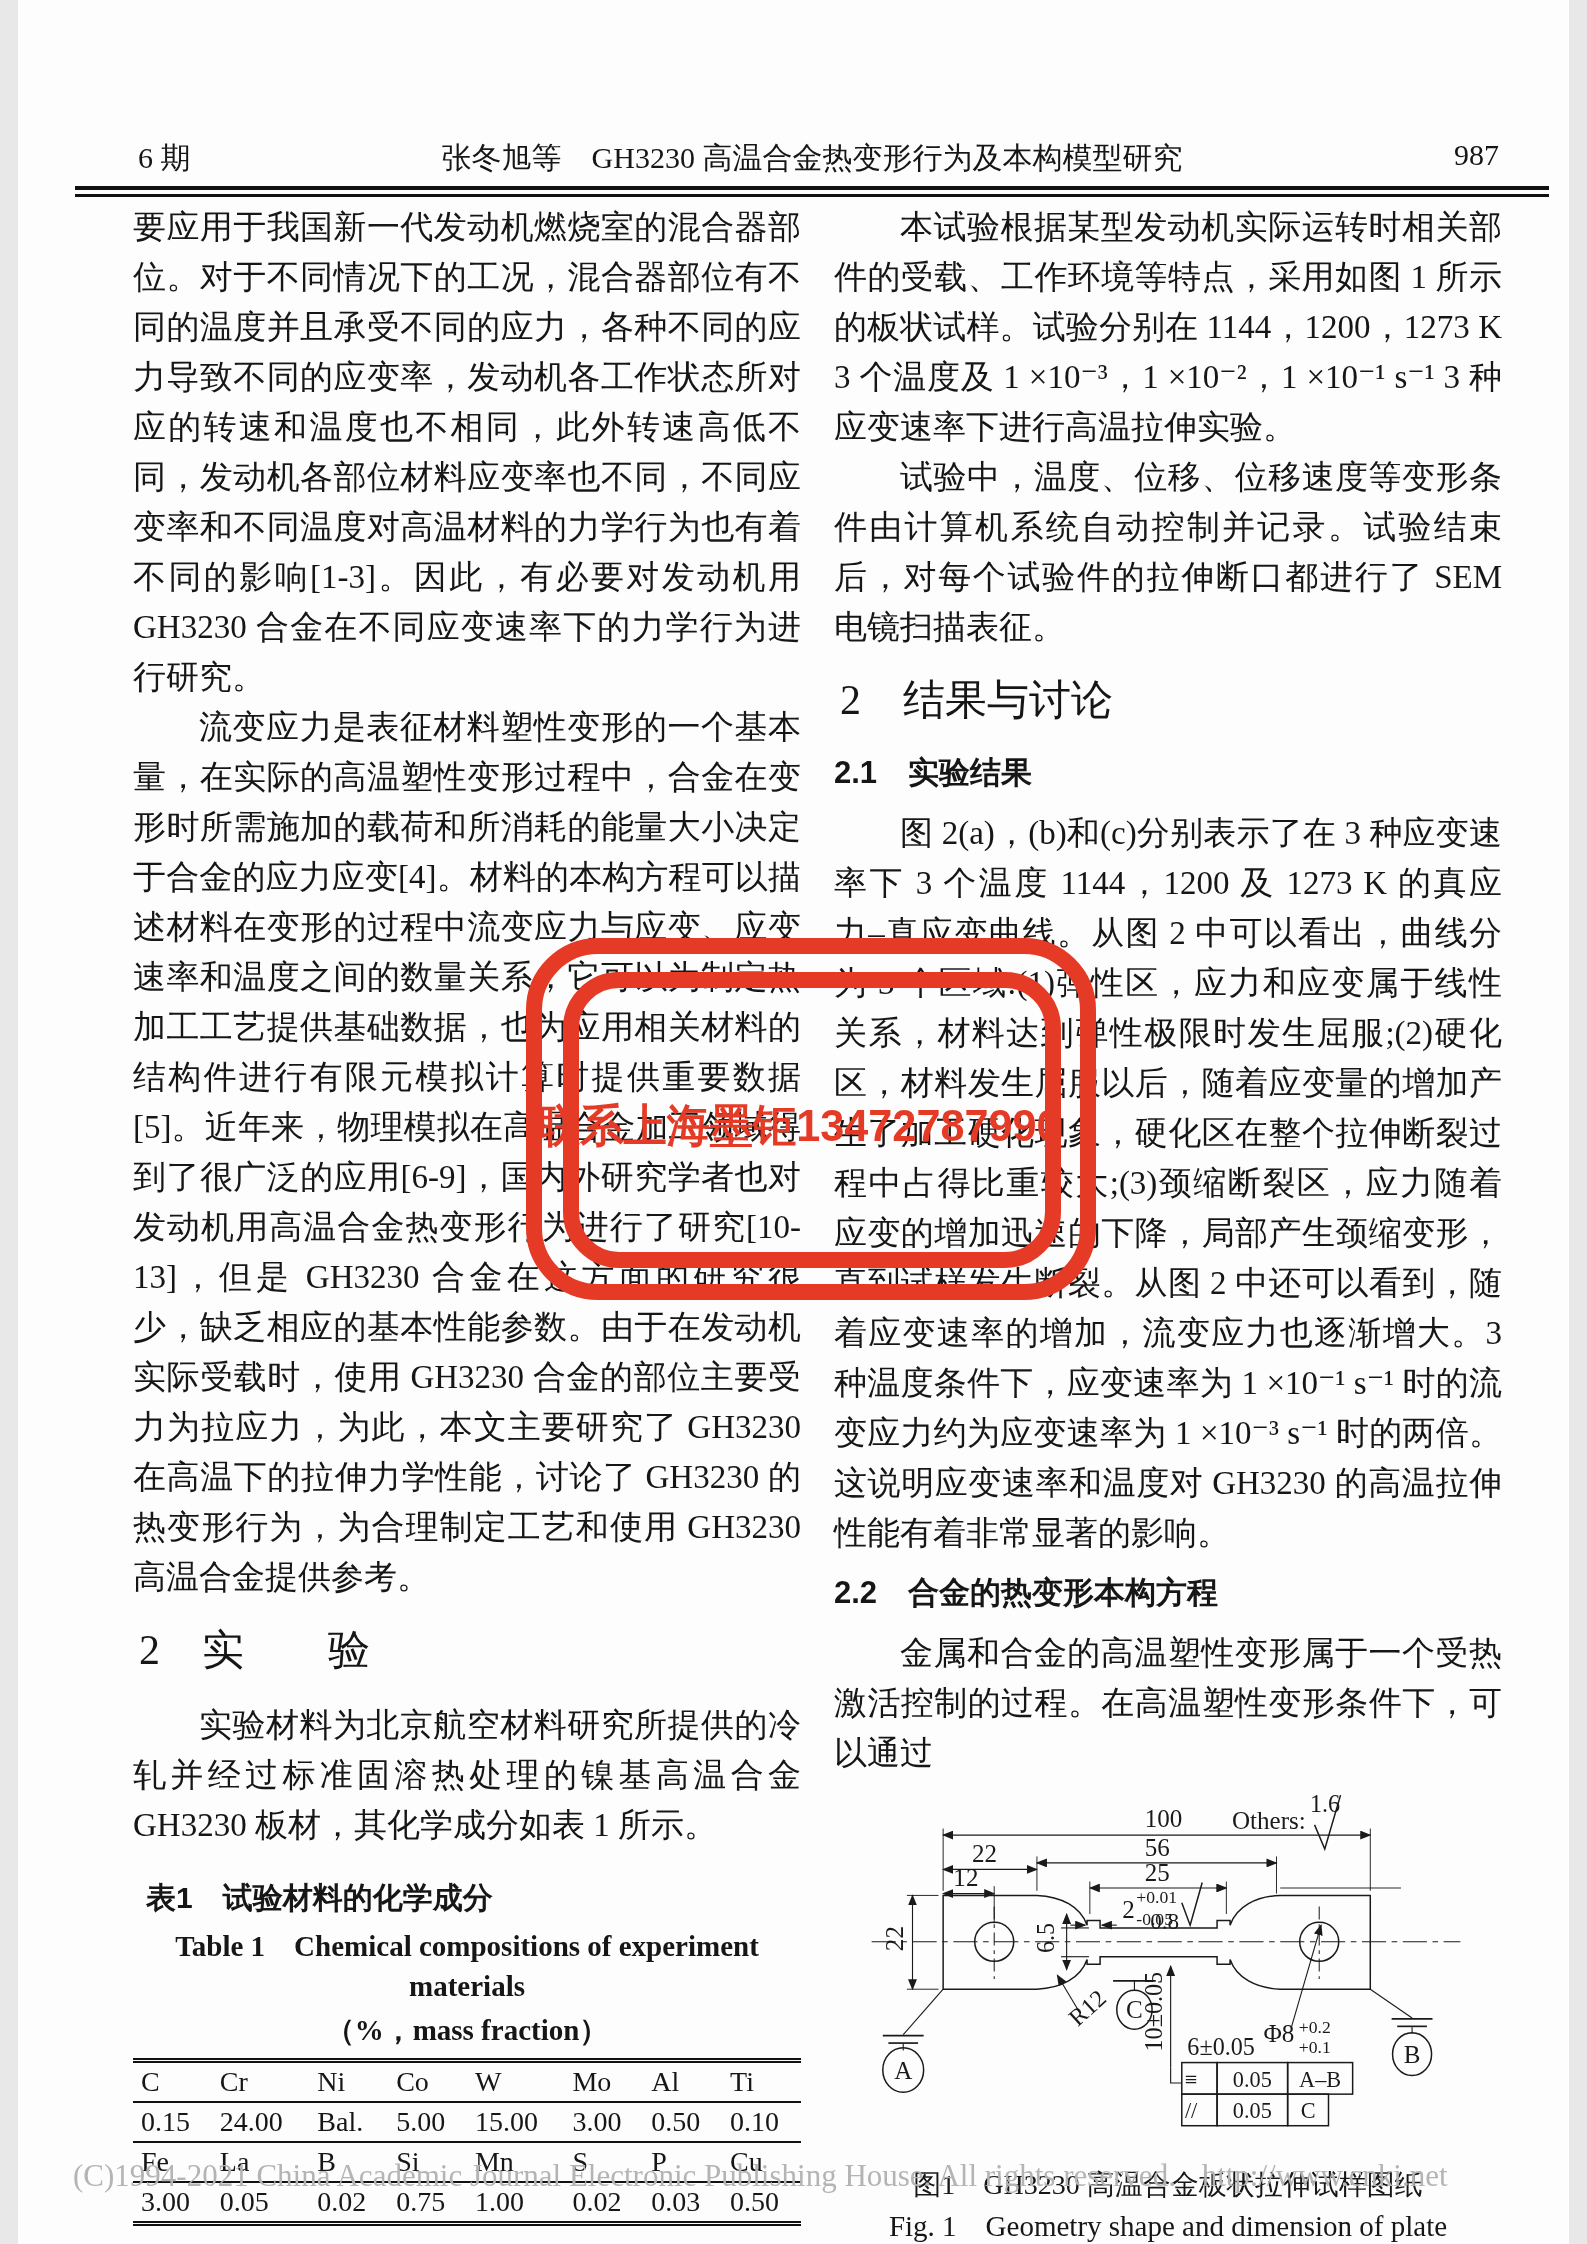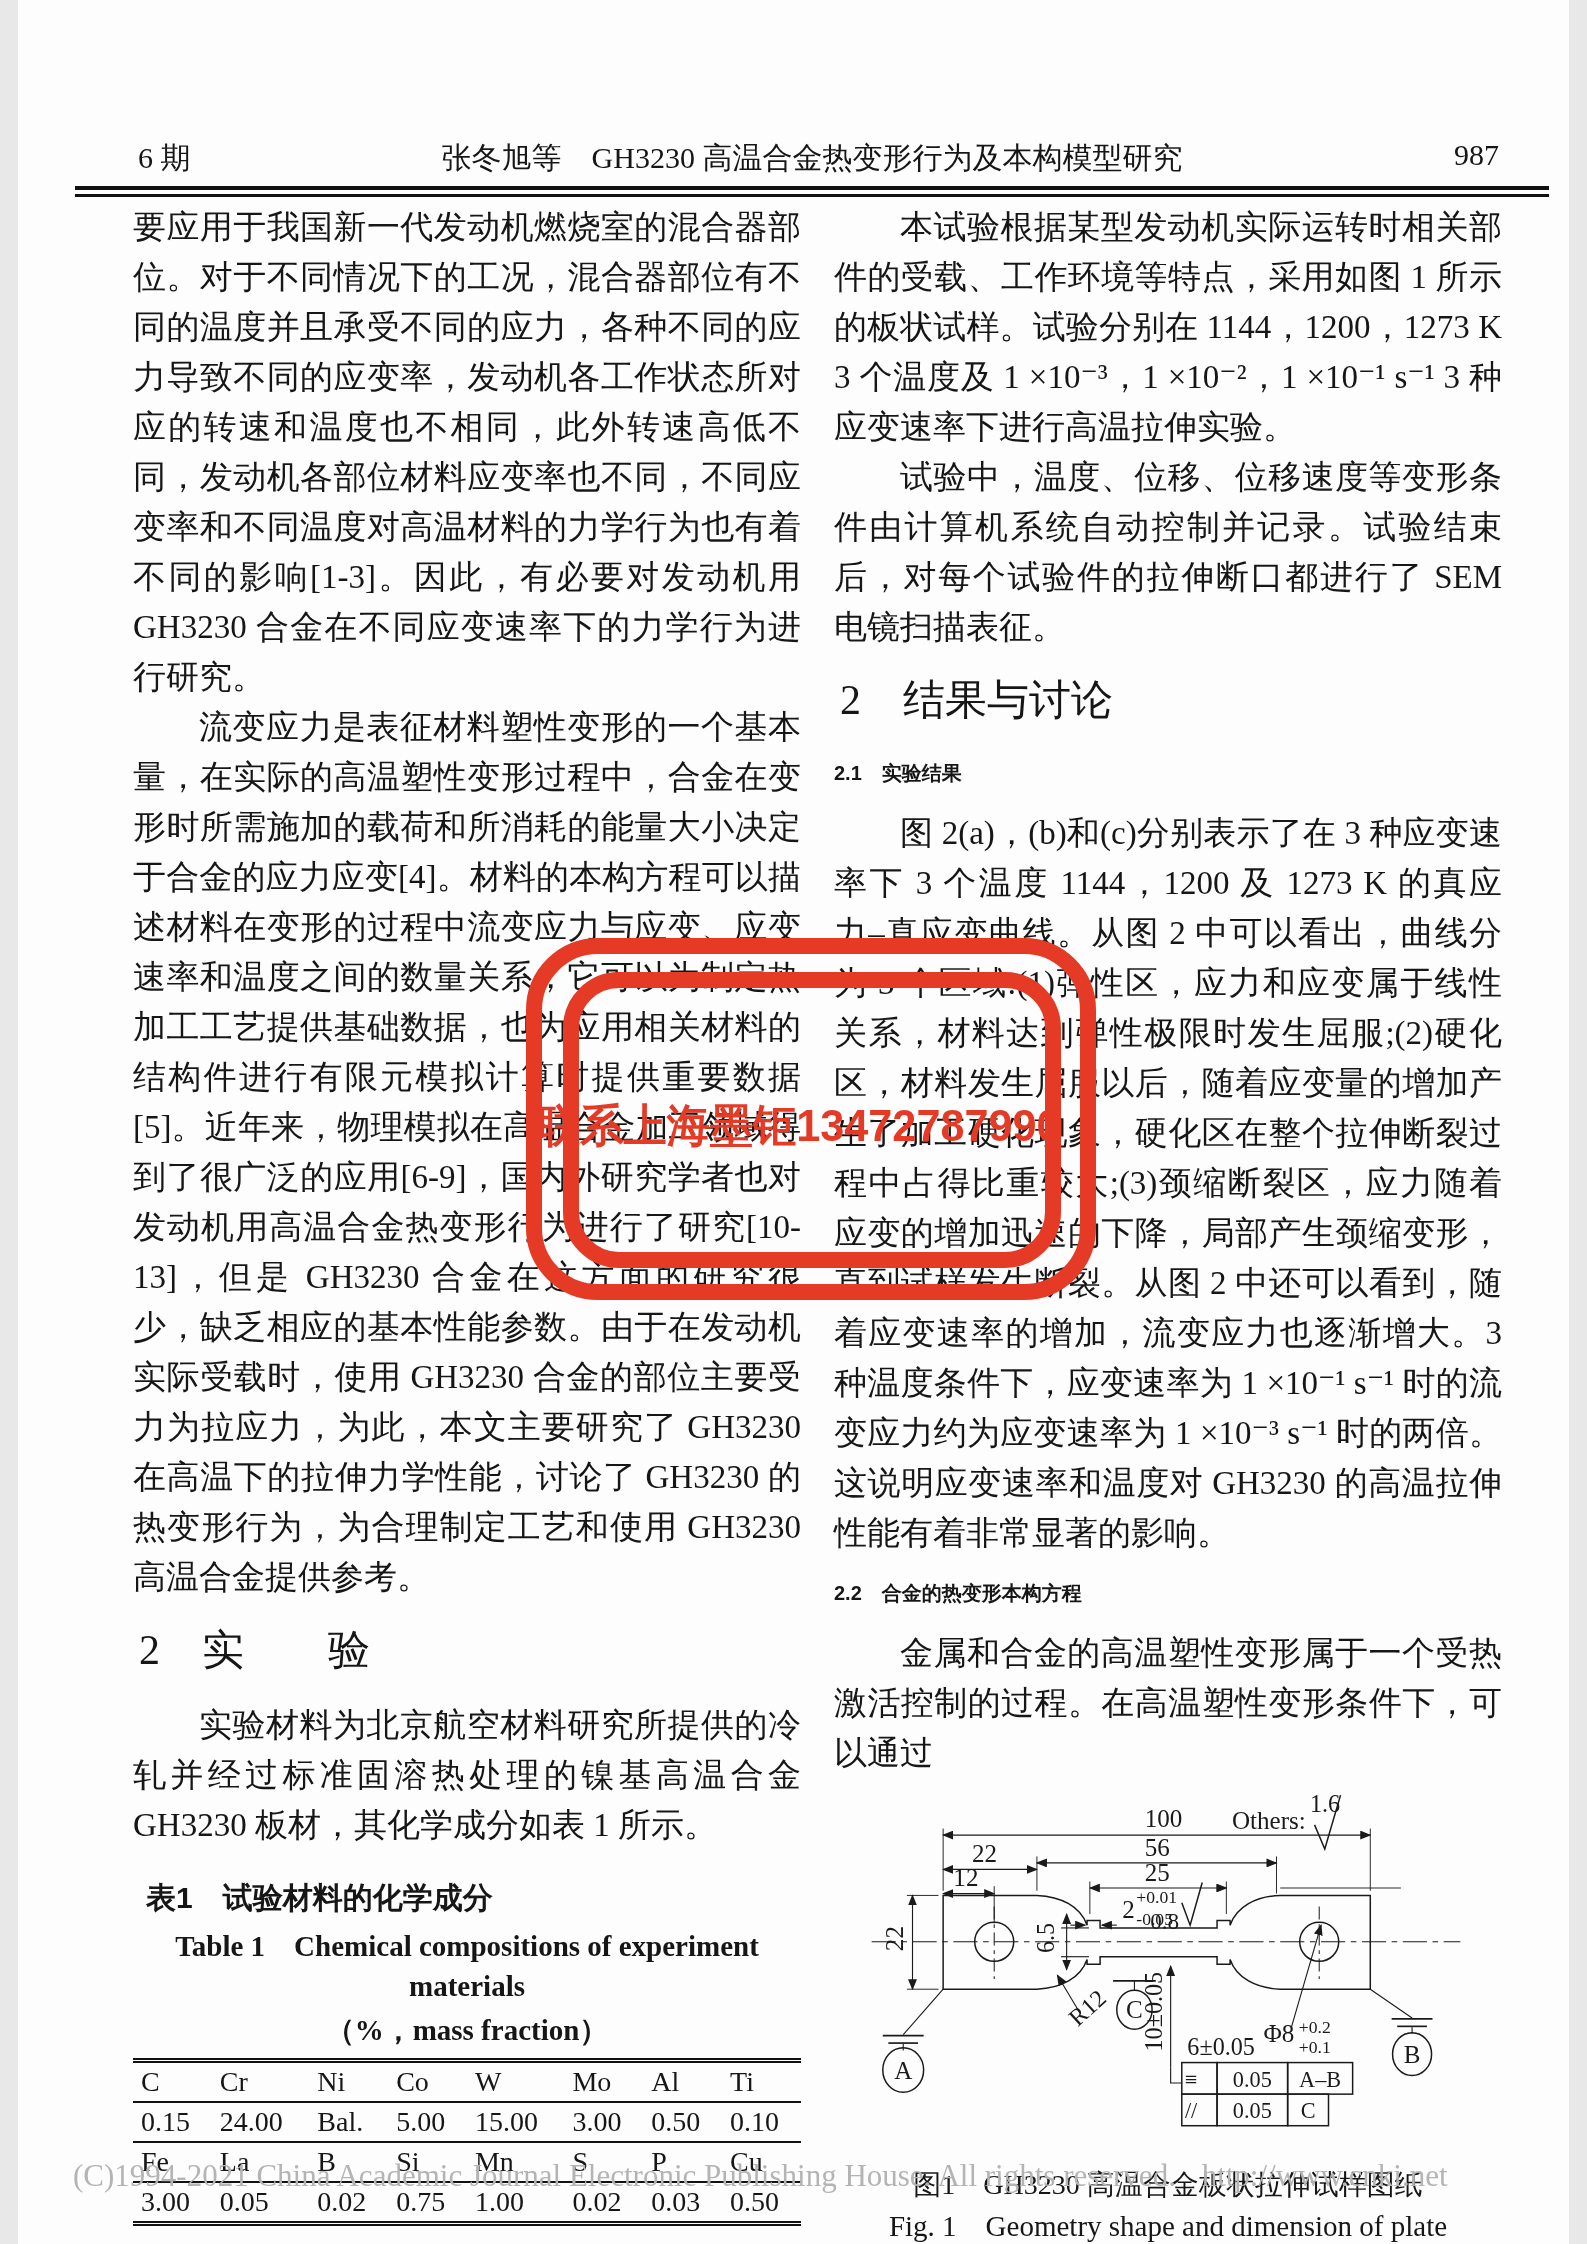--- a/index.html
+++ b/index.html
@@ -16,21 +16,21 @@
   .hdr .pageno{position:absolute;right:50px;top:0;}
   .rule1{position:absolute;left:57px;top:186px;width:1474px;height:4px;background:#111;}
   .rule2{position:absolute;left:57px;top:194px;width:1474px;height:3px;background:#111;}
   
   .col{position:absolute;top:202px;width:668px;font-size:33px;line-height:50px;text-align:justify;}
   .col-l{left:115px;}
   .col-r{left:816px;}
   .col p{margin:0;}
   .ind{text-indent:2em;}
   h1.sec{font-size:42px;font-weight:normal;margin:18px 0 20px 6px;line-height:60px;text-align:left;}
-  h2.sub{font-size:20px;margin:12px 0 12px 0;line-height:46px;text-align:left;
+  h2.sub{font-size:31px;margin:12px 0 12px 0;line-height:46px;text-align:left;
          font-family:"Liberation Sans","DejaVu Sans",sans-serif;font-weight:bold;}
   
   .tlabel-cn{font-family:"Liberation Sans","DejaVu Sans",sans-serif;font-weight:bold;
              font-size:30px;margin:26px 0 6px 13px;text-align:left;line-height:44px;}
   .tlabel-en{font-weight:bold;font-size:29px;text-align:center;line-height:40px;margin-bottom:4px;}
   table.t1{width:100%;border-collapse:collapse;margin-top:8px;
            border-top:5px double #111;border-bottom:5px double #111;}
   table.t1 td{font-size:28px;line-height:30px;padding:4px 2px 4px 8px;text-align:left;}
   tr.hrow td{border-bottom:2px solid #111;}
   tr.vrow td{border-bottom:2px solid #111;}

